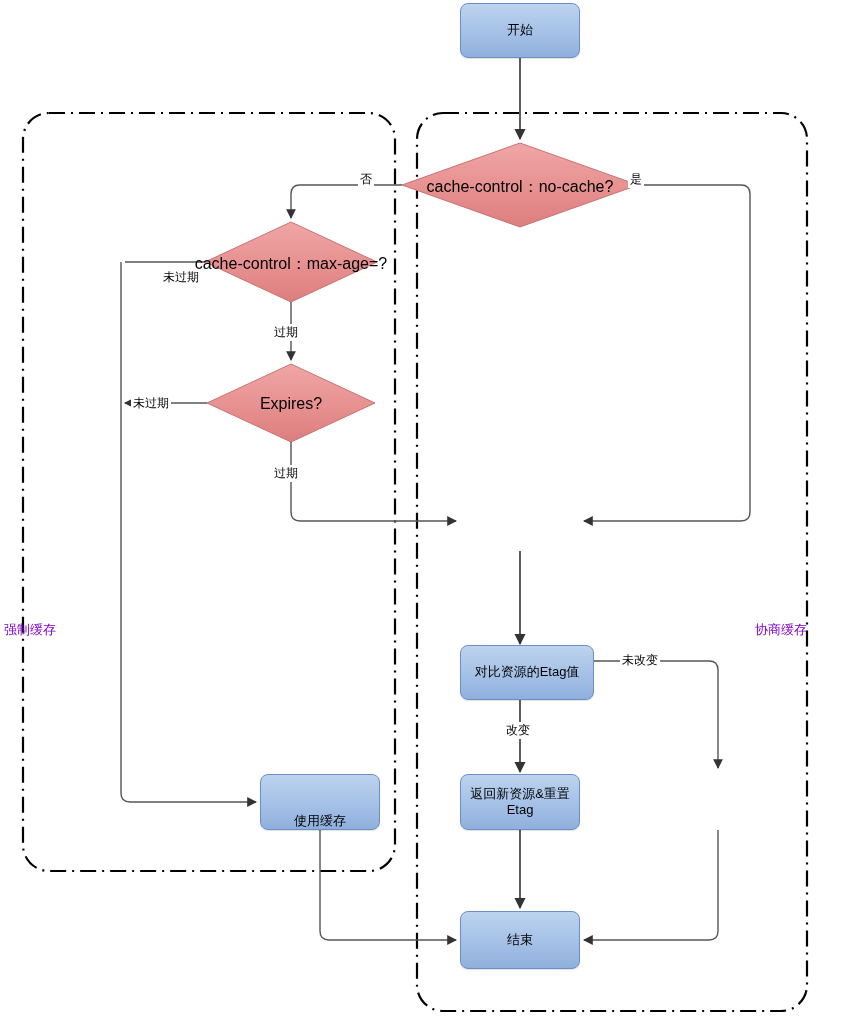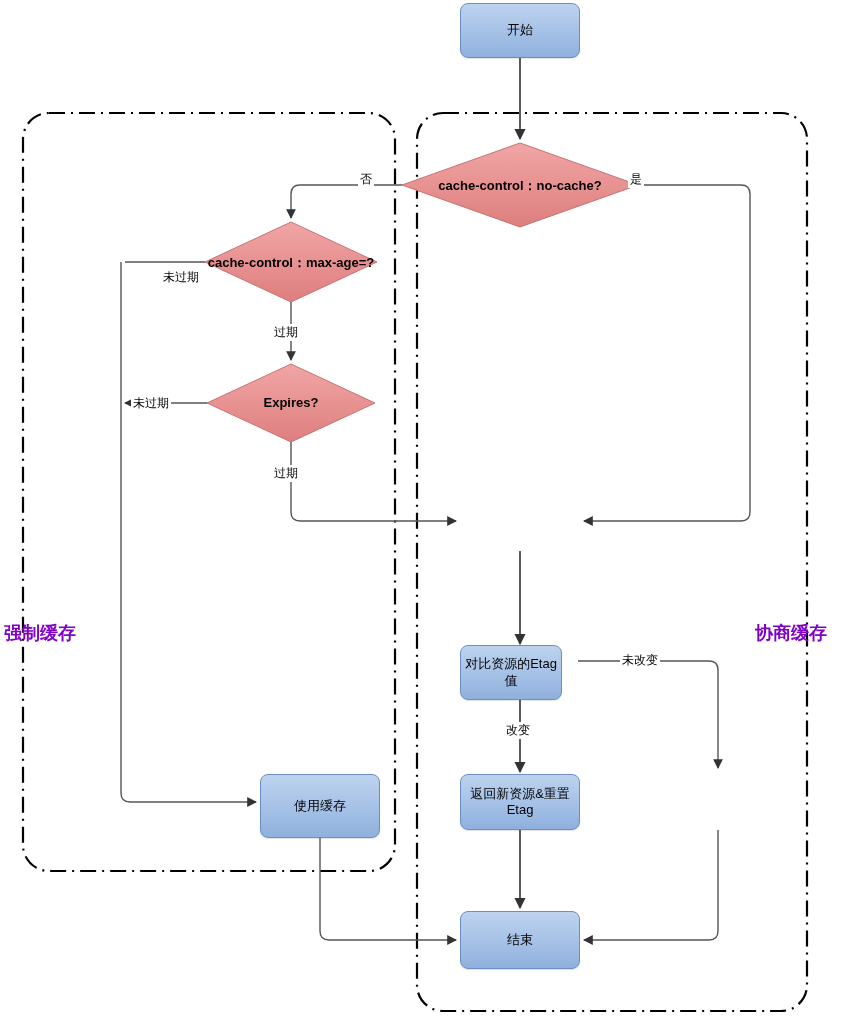--- a/index.html
+++ b/index.html
@@ -37,43 +37,41 @@
     z-index: 5;
   }
   .proc {
     border: 1px solid #6b8fc4;
     border-radius: 8px;
     background: linear-gradient(180deg, #bdd3ee 0%, #a9c4e8 45%, #8fb0dd 100%);
     box-shadow: 0 1px 1px rgba(0,0,0,0.12);
   }
   .group-label {
     position: absolute;
-    font-size: 18px;
+    font-size: 13px;
     color: #8000c8;
     z-index: 6;
     white-space: nowrap;
-    font-weight: bold;
   }
   .edge-label {
     position: absolute;
     font-size: 12px;
     color: #000000;
     background: #ffffff;
     padding: 0 2px;
     z-index: 6;
     white-space: nowrap;
   }
   .diamond-label {
     position: absolute;
-    font-size: 13px;
+    font-size: 16px;
     color: #000000;
     z-index: 6;
     white-space: nowrap;
     text-align: center;
-    font-weight: bold;
   }
 </style>
 </head>
 <body>
 
 <div id="canvas">
 
   <svg class="layer" viewBox="0 0 841 1022" xmlns="http://www.w3.org/2000/svg">
     <defs>
       <marker id="arrow" viewBox="0 0 10 10" refX="9" refY="5" markerWidth="7" markerHeight="7" orient="auto-start-reverse">
@@ -120,30 +118,30 @@
     <path d="M 718,830 L 718,931 Q 718,940 709,940 L 584,940" fill="none" stroke="#555555" stroke-width="1.4" marker-end="url(#arrow)"></path>
 
     <path d="M 320,830 L 320,931 Q 320,940 329,940 L 456,940" fill="none" stroke="#555555" stroke-width="1.4" marker-end="url(#arrow)"></path>
   </svg>
 
   <div class="node proc" style="left:460px; top:3px; width:120px; height:55px;">
     <span>开始</span>
   </div>
 
 
-  <div class="node proc" style="left:460px; top:645px; width:102px; height:55px;">
+  <div class="node proc" style="left:460px; top:645px; width:134px; height:55px;">
     <span>对比资源的Etag值</span>
   </div>
 
   <div class="node proc" style="left:460px; top:774px; width:120px; height:56px;">
     <span>返回新资源&amp;重置Etag</span>
   </div>
 
 
-  <div class="node proc" style="left:260px; top:774px; width:120px; height:64px;">
+  <div class="node proc" style="left:260px; top:774px; width:120px; height:56px;align-items:flex-end;">
     <span>使用缓存</span>
   </div>
 
   <div class="node proc" style="left:460px; top:911px; width:120px; height:58px;">
     <span>结束</span>
   </div>
 
   <div class="diamond-label" style="left:402px; top:177px; width:236px;">cache-control：no-cache?</div>
   <div class="diamond-label" style="left:191px; top:254px; width:200px;">cache-control：max-age=?</div>
   <div class="diamond-label" style="left:231px; top:395px; width:120px;">Expires?</div>

